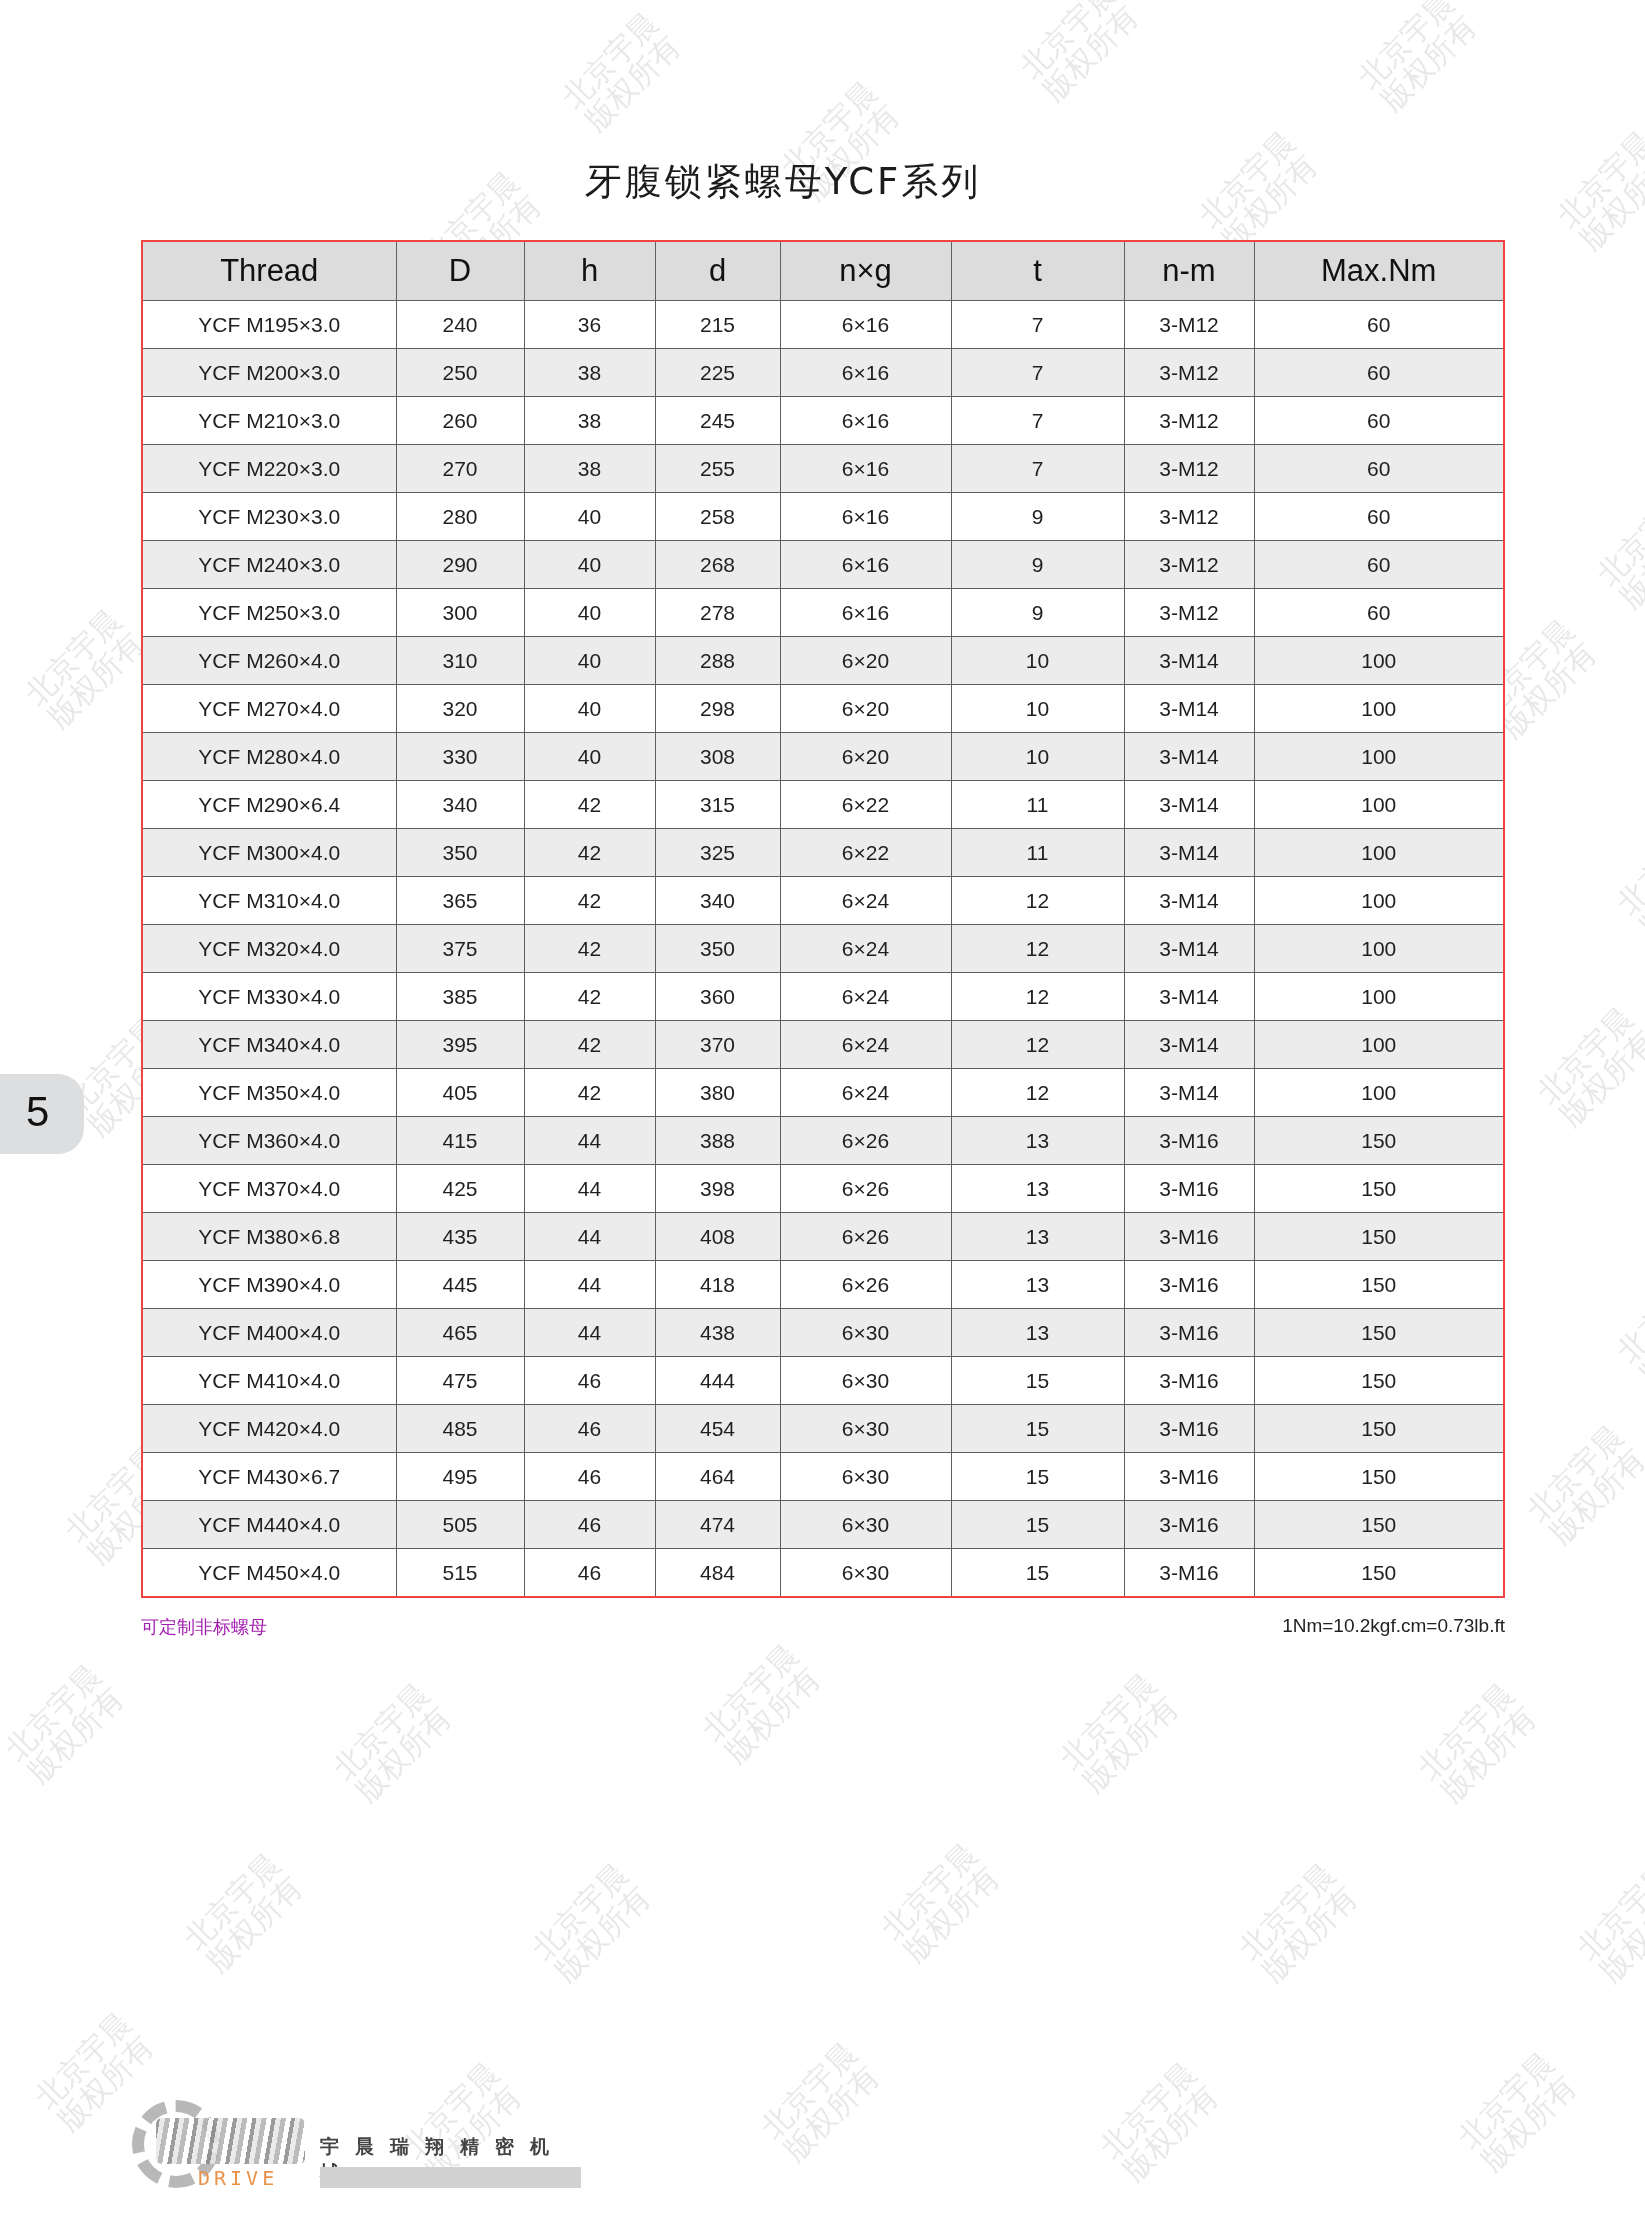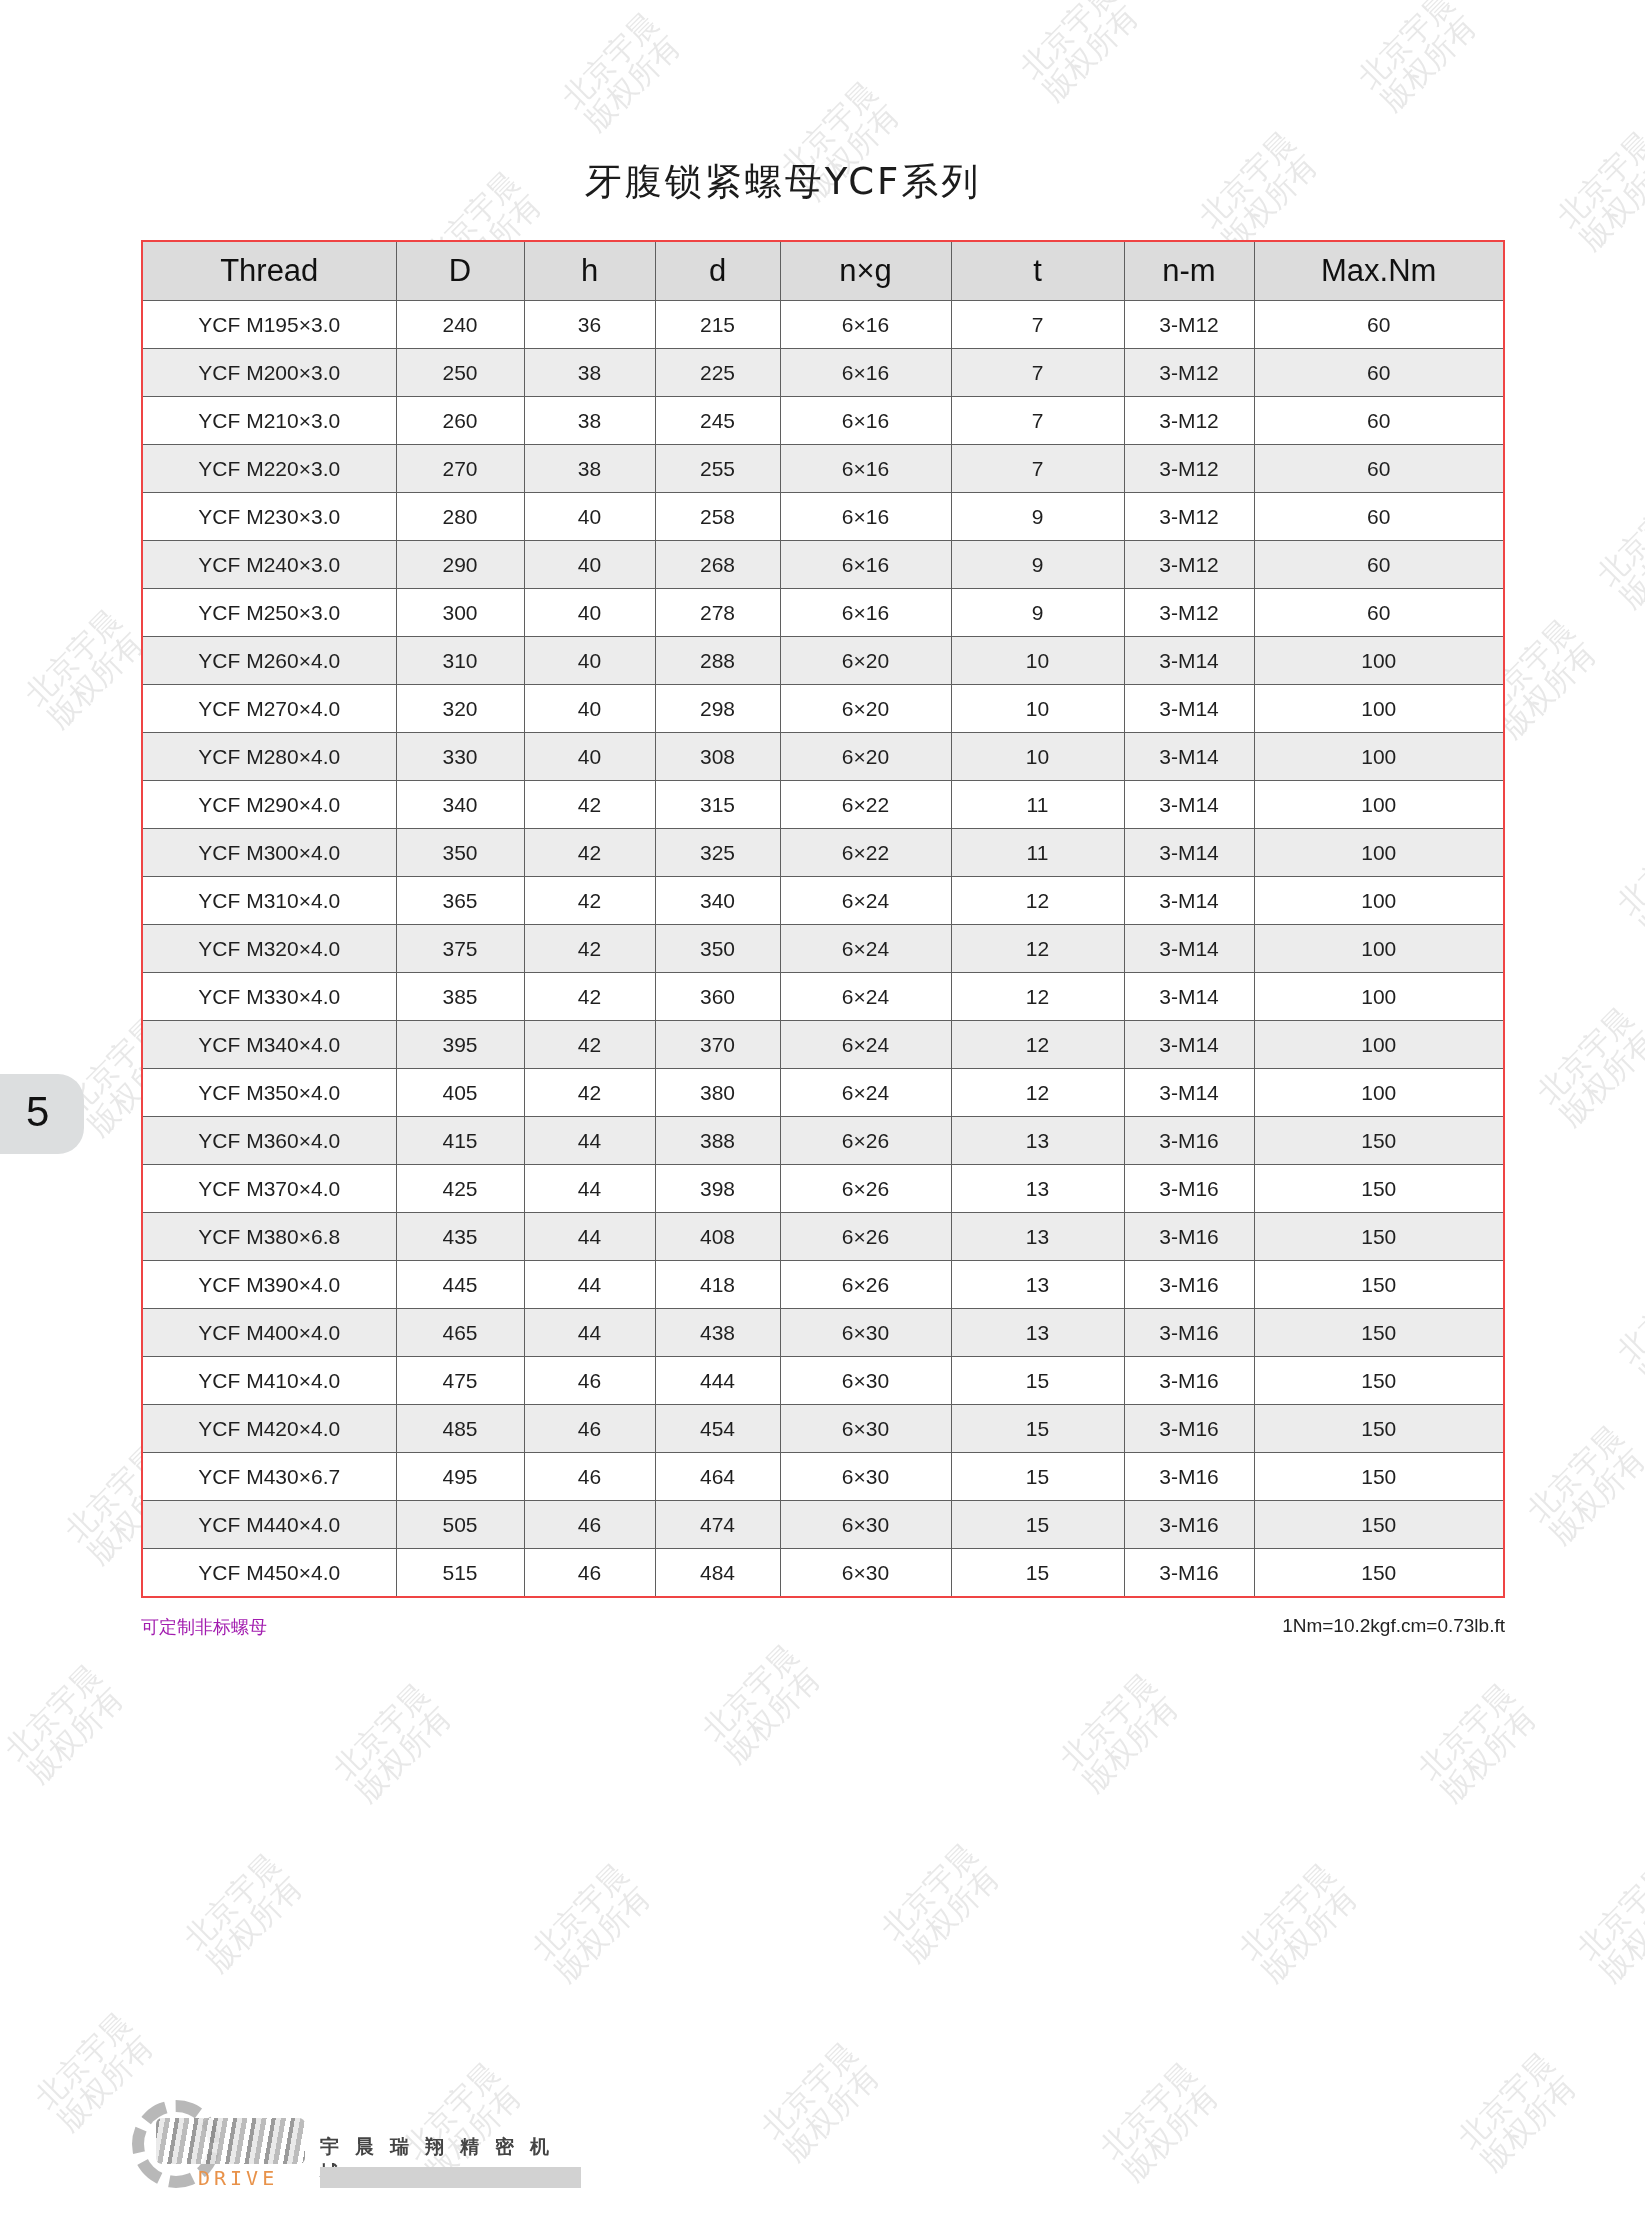--- a/index.html
+++ b/index.html
@@ -372,21 +372,21 @@
         <td>YCF M280×4.0</td>
         <td>330</td>
         <td>40</td>
         <td>308</td>
         <td>6×20</td>
         <td>10</td>
         <td>3-M14</td>
         <td>100</td>
       </tr>
       <tr class="odd">
-        <td>YCF M290×4.0</td>
+        <td>YCF M290×6.4</td>
         <td>340</td>
         <td>42</td>
         <td>315</td>
         <td>6×22</td>
         <td>11</td>
         <td>3-M14</td>
         <td>100</td>
       </tr>
       <tr class="even">
         <td>YCF M300×4.0</td>

